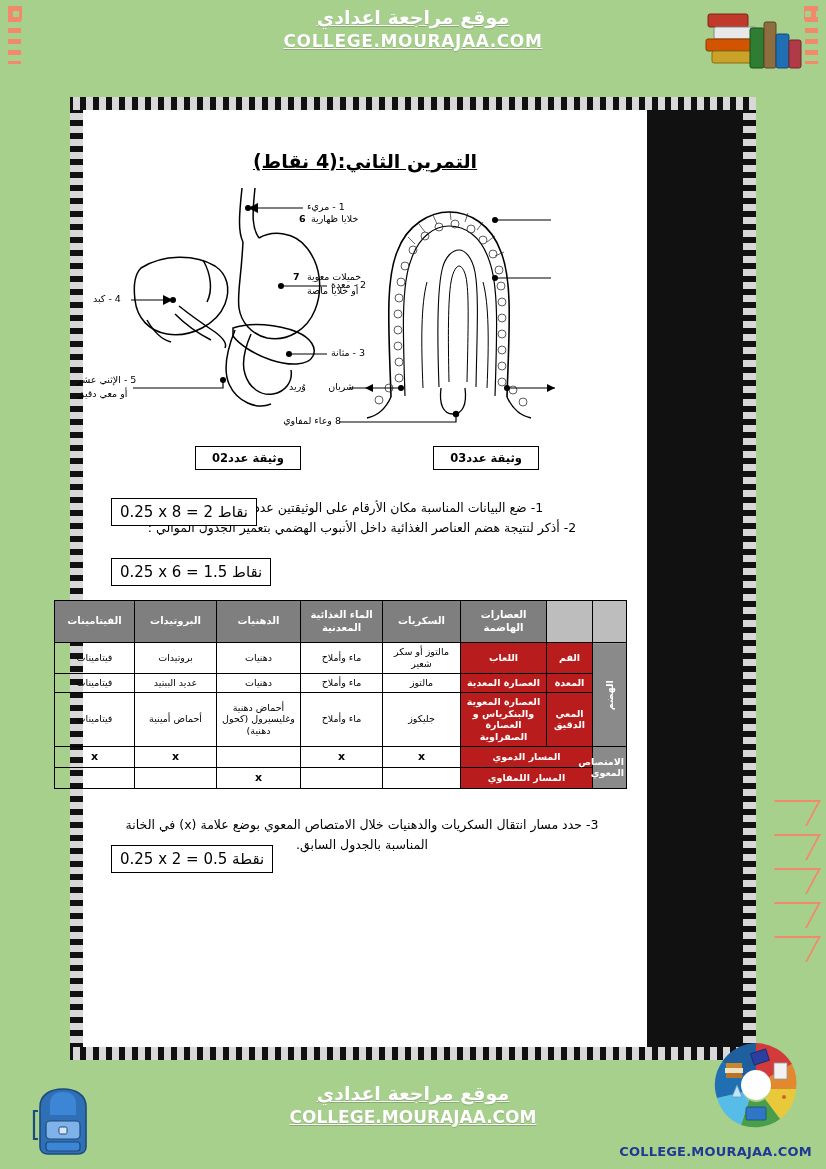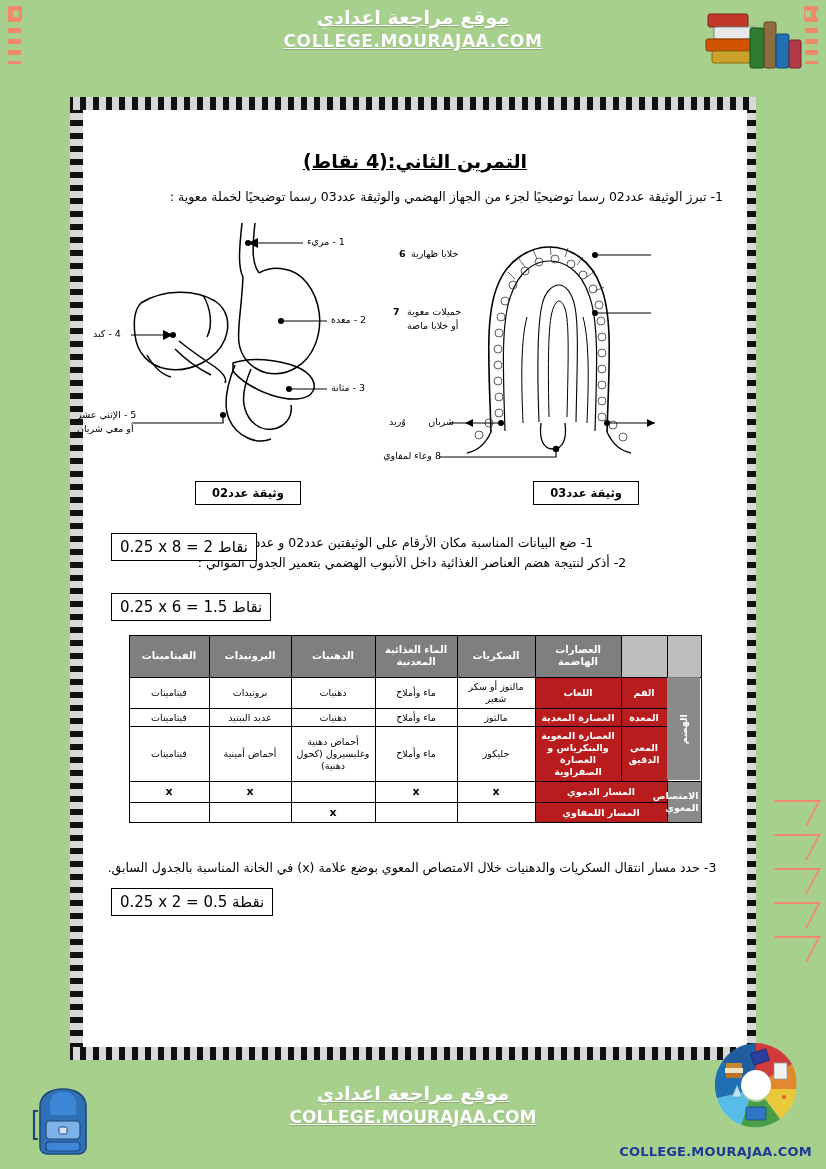--- a/index.html
+++ b/index.html
@@ -60,21 +60,21 @@
       transparent 0 3px, #d8d8d8 3px 10px, transparent 10px 13px);
   }
   .film-l, .film-r {
     position:absolute; top:13px; bottom:13px; width:13px;
     background-image: repeating-linear-gradient(to bottom,
       transparent 0 3px, #d8d8d8 3px 10px, transparent 10px 13px);
   }
   .film-l { left:0; } .film-r { right:0; }
   .paper {
     position:absolute; left:83px; top:110px;
-    width:664px; height:937px; background:#fff;
+    width:564px; height:937px; background:#fff;
   }
   .paper-inner { position:absolute; inset:0; padding:18px 20px 0 20px; }
 
   
   .exo-title {
     text-align:center; font-weight:bold; font-size:19px; color:#000;
     text-decoration:underline; margin:22px 0 0 0; letter-spacing:0px;
   }
   .intro {
     font-size:12.5px; color:#000; margin:16px 4px 0 4px; text-align:right;
@@ -179,21 +179,20 @@
 <div class="film">
   <div class="film-l"></div>
   <div class="film-r"></div>
 </div>
 
 <div class="paper">
   <div class="paper-inner">
 
     <div class="exo-title">التمرين الثاني:(4 نقاط)</div>
 
-    <div class="intro">1- تبرز الوثيقة عدد02 رسما توضيحيًا لجزء من الجهاز الهضمي والوثيقة عدد03 رسما توضيحيًا لخملة معوية :</div>
 
     <div class="figs">
 
       <div class="fig-left">
         <svg width="300" height="250" viewBox="0 0 300 250">
           <g stroke="#000" fill="none" stroke-width="1.1">
 
             <path d="M72 215 C70 150 66 100 78 70 C88 42 112 30 130 30 C150 30 172 42 182 70
                      C194 100 190 150 188 215" stroke-width="1.6"></path>
 
@@ -313,21 +312,21 @@
           <polygon points="62,118 52,113 52,123" fill="#000"></polygon>
           <circle cx="112" cy="198" r="3" fill="#000"></circle>
           <path d="M112 198 L112 206 L22 206" stroke="#000" stroke-width="1.2" fill="none"></path>
         </svg>
 
         <div class="lbl" style="top:19px; left:196px;">1 - مريء</div>
         <div class="lbl" style="top:97px; left:220px;">2 - معدة</div>
         <div class="lbl" style="top:165px; left:220px;">3 - مثانة</div>
         <div class="lbl" style="top:111px; left:-18px;">4 - كبد</div>
         <div class="lbl" style="top:192px; left:-34px;text-align:right;">5 - الإثني عشر</div>
-        <div class="lbl" style="top:206px; left:-34px;">أو معي شريان</div>
+        <div class="lbl" style="top:206px; left:-34px;">أو معي دقيق</div>
       </div>
     </div>
 
     <div class="cap-row">
       <div class="cap-l">
         <span class="doccap">وثيقة عدد03</span>
       </div>
       <div class="cap-r">
         <span class="doccap">وثيقة عدد02</span>
       </div>
@@ -411,21 +410,21 @@
           <td class="greycell-lt" colspan="2">المسار اللمفاوي</td>
           <td class="xmark"></td>
           <td class="xmark"></td>
           <td class="xmark">x</td>
           <td class="xmark"></td>
           <td class="xmark"></td>
         </tr>
       </tbody>
     </table>
 
-    <div class="qblock" style="margin-top:35px;">
+    <div class="qblock" style="margin-top:26px;">
       <div class="qtext">3- حدد مسار انتقال السكريات والدهنيات خلال الامتصاص المعوي بوضع علامة (x) في الخانة المناسبة بالجدول السابق.</div>
       <div class="ptbox" style="top:30px;">0.25 x 2 = 0.5 نقطة</div>
     </div>
 
   </div>
 </div>
 
 <div class="chevs">
   <div class="chev" style="top:0;   left:6px;"></div>
   <div class="chev" style="top:34px;left:6px;"></div>

